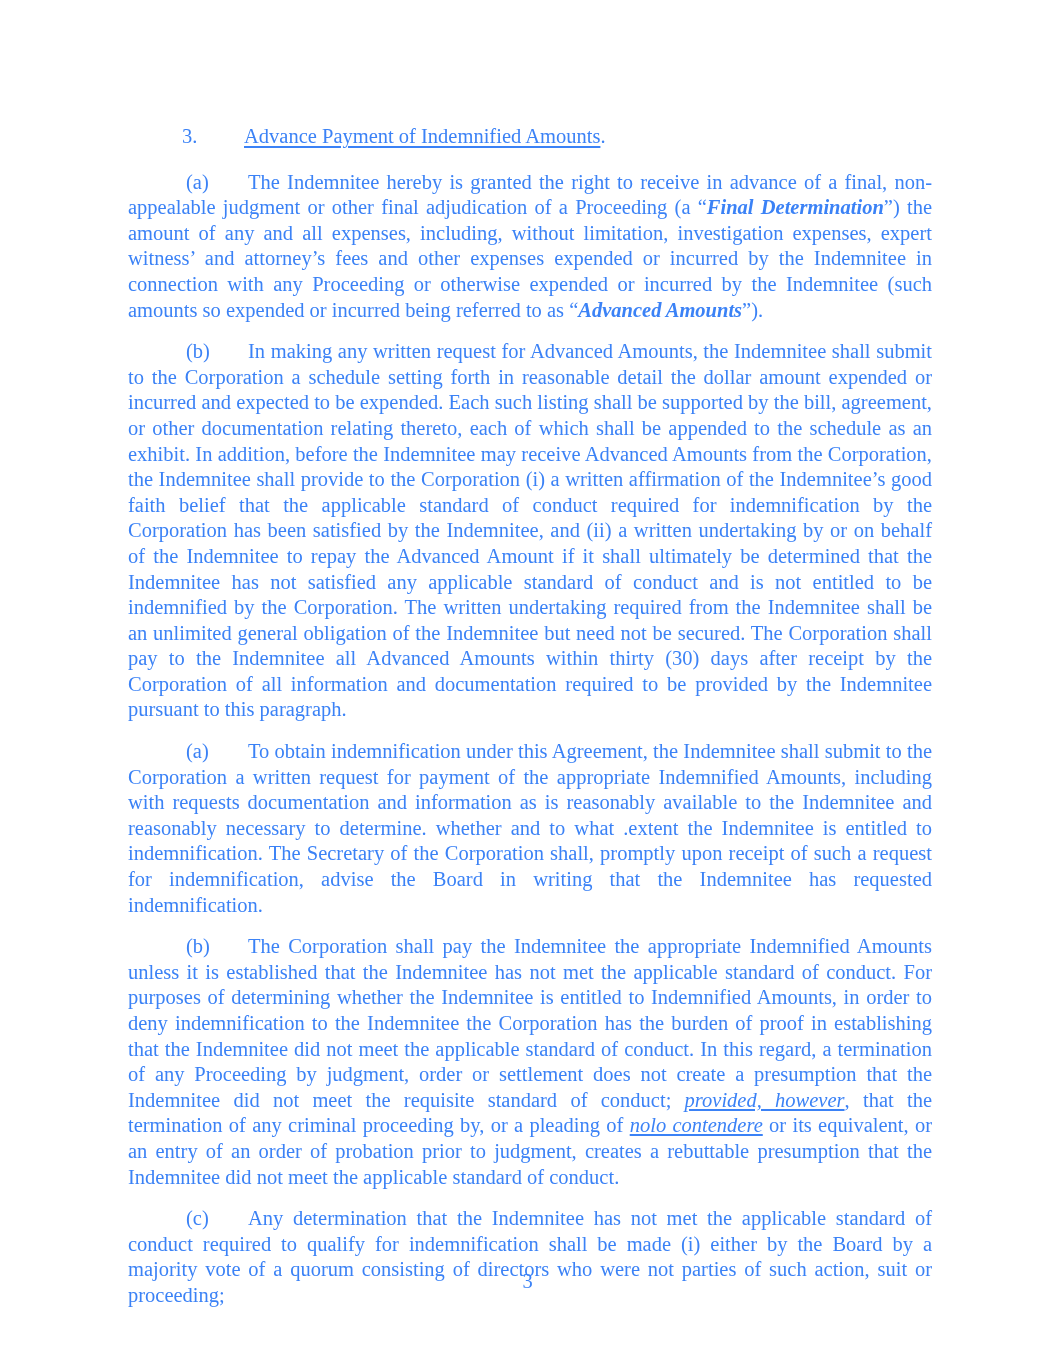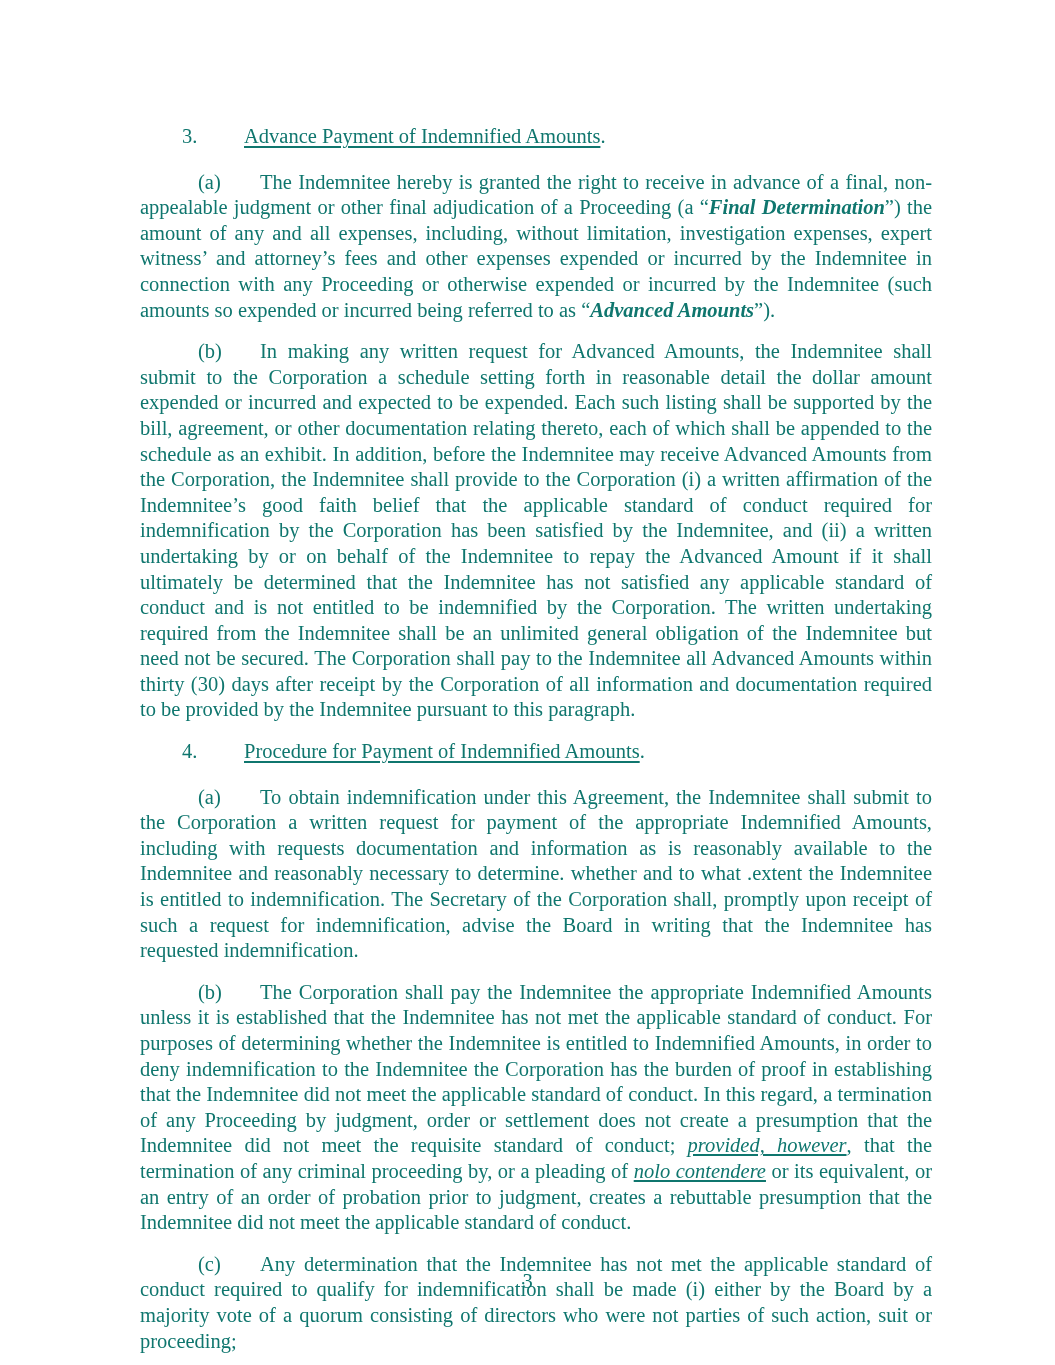--- a/index.html
+++ b/index.html
@@ -5,21 +5,21 @@
   html, body {
     margin: 0;
     padding: 0;
     background: #ffffff;
   }
   .page {
     position: relative;
     width: 1055px;
     height: 1365px;
     background: #ffffff;
-    color: #0f766e;
+    color: #3b82f6;
     font-family: "Liberation Serif", "DejaVu Serif", serif;
     overflow: hidden;
   }
   .content {
     position: absolute;
     left: 124px;
     top: 122px;
     width: 808px;
     font-size: 20.5px;
     line-height: 25.6px;
@@ -33,21 +33,21 @@
   .heading .h-num {
     display: inline-block;
     width: 62px;
     margin-left: 58px;
   }
   .heading .h-title {
     text-decoration: underline;
     text-underline-offset: 3px;
   }
   p.para {
-    margin: 0 0 16px 16px;
+    margin: 0 0 16px 4px;
     text-indent: 0;
   }
   p.para .label {
     display: inline-block;
     width: 62px;
     margin-left: 58px;
     text-indent: 0;
   }
   .bi { font-weight: bold; font-style: italic; }
   .i  { font-style: italic; text-decoration: underline; }
@@ -71,23 +71,20 @@
     </div>
 
     <p class="para">
       <span class="label">(a)</span><span><span>The Indemnitee hereby is granted the right to receive in advance of a final, non-appealable judgment or other final adjudication of a Proceeding (a “</span><span class="bi">Final Determination</span><span>”) the amount of any and all expenses, including, without limitation, investigation expenses, expert witness’ and attorney’s fees and other expenses expended or incurred by the Indemnitee in connection with any Proceeding or otherwise expended or incurred by the Indemnitee (such amounts so expended or incurred being referred to as “</span><span class="bi">Advanced Amounts</span><span>”).</span></span>
     </p>
 
     <p class="para">
       <span class="label">(b)</span><span><span>In making any written request for Advanced Amounts, the Indemnitee shall submit to the Corporation a schedule setting forth in reasonable detail the dollar amount expended or incurred and expected to be expended. Each such listing shall be supported by the bill, agreement, or other documentation relating thereto, each of which shall be appended to the schedule as an exhibit. In addition, before the Indemnitee may receive Advanced Amounts from the Corporation, the Indemnitee shall provide to the Corporation (i) a written affirmation of the Indemnitee’s good faith belief that the applicable standard of conduct required for indemnification by the Corporation has been satisfied by the Indemnitee, and (ii) a written undertaking by or on behalf of the Indemnitee to repay the Advanced Amount if it shall ultimately be determined that the Indemnitee has not satisfied any applicable standard of conduct and is not entitled to be indemnified by the Corporation. The written undertaking required from the Indemnitee shall be an unlimited general obligation of the Indemnitee but need not be secured. The Corporation shall pay to the Indemnitee all Advanced Amounts within thirty (30) days after receipt by the Corporation of all information and documentation required to be provided by the Indemnitee pursuant to this paragraph.</span></span>
     </p>
 
-    <div class="heading">
-      <span class="h-num">4.</span><span class="h-title">Procedure for Payment of Indemnified Amounts</span><span>.</span>
-    </div>
 
     <p class="para">
       <span class="label">(a)</span><span><span>To obtain indemnification under this Agreement, the Indemnitee shall submit to the Corporation a written request for payment of the appropriate Indemnified Amounts, including with requests documentation and information as is reasonably available to the Indemnitee and reasonably necessary to determine. whether and to what .extent the Indemnitee is entitled to indemnification. The Secretary of the Corporation shall, promptly upon receipt of such a request for indemnification, advise the Board in writing that the Indemnitee has requested indemnification.</span></span>
     </p>
 
     <p class="para">
       <span class="label">(b)</span><span><span>The Corporation shall pay the Indemnitee the appropriate Indemnified Amounts unless it is established that the Indemnitee has not met the applicable standard of conduct. For purposes of determining whether the Indemnitee is entitled to Indemnified Amounts, in order to deny indemnification to the Indemnitee the Corporation has the burden of proof in establishing that the Indemnitee did not meet the applicable standard of conduct. In this regard, a termination of any Proceeding by judgment, order or settlement does not create a presumption that the Indemnitee did not meet the requisite standard of conduct; </span><span class="i">provided, however</span><span>, that the termination of any criminal proceeding by, or a pleading of </span><span class="i">nolo contendere</span><span> or its equivalent, or an entry of an order of probation prior to judgment, creates a rebuttable presumption that the Indemnitee did not meet the applicable standard of conduct.</span></span>
     </p>
 
     <p class="para">

